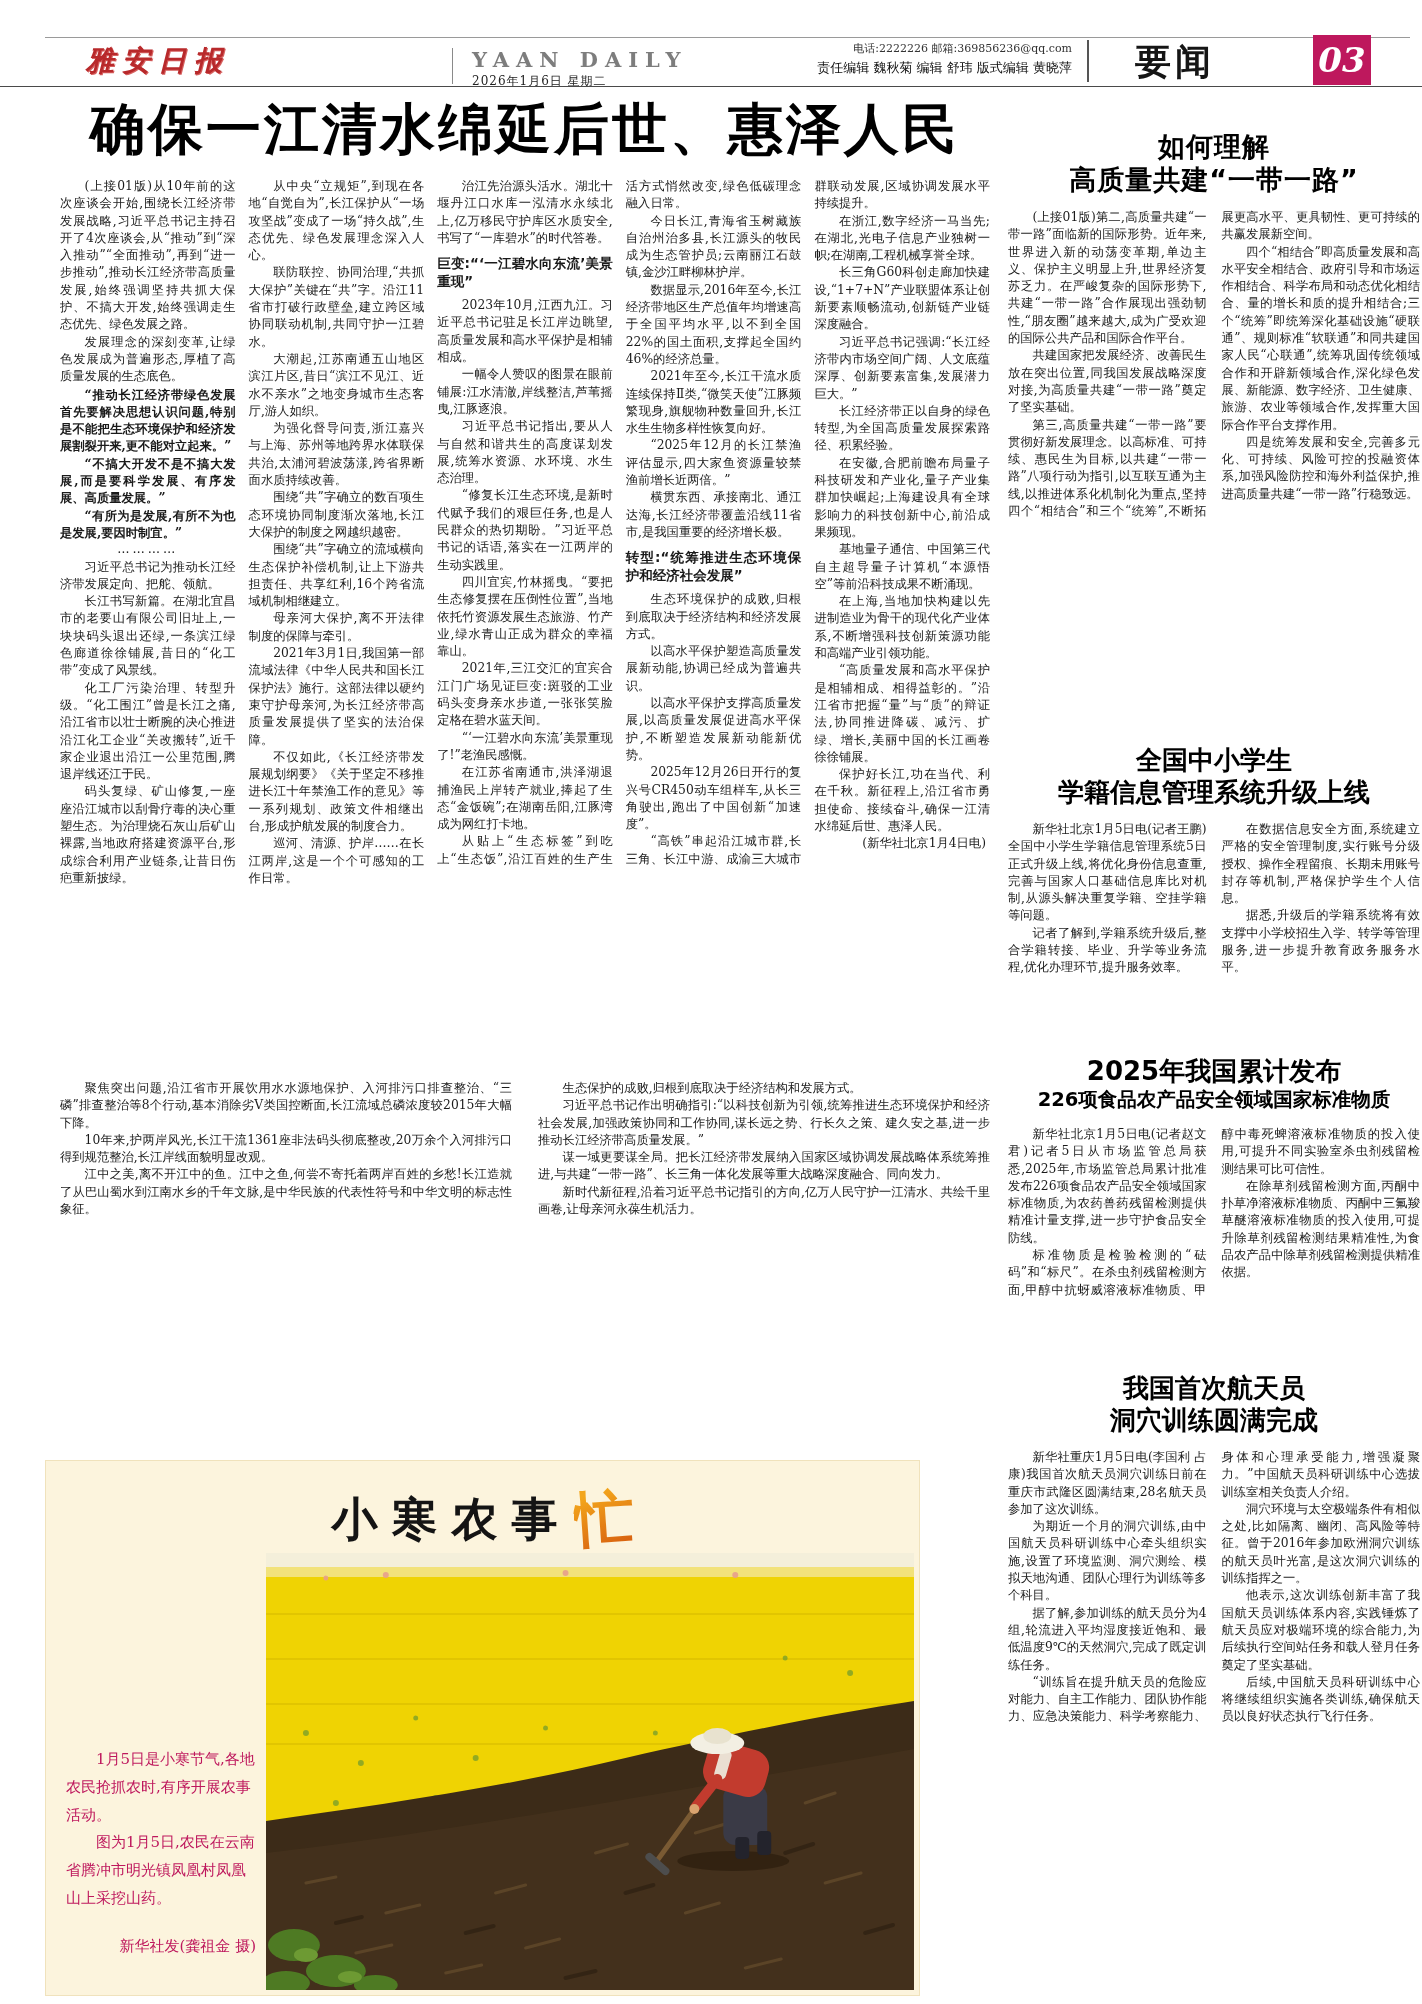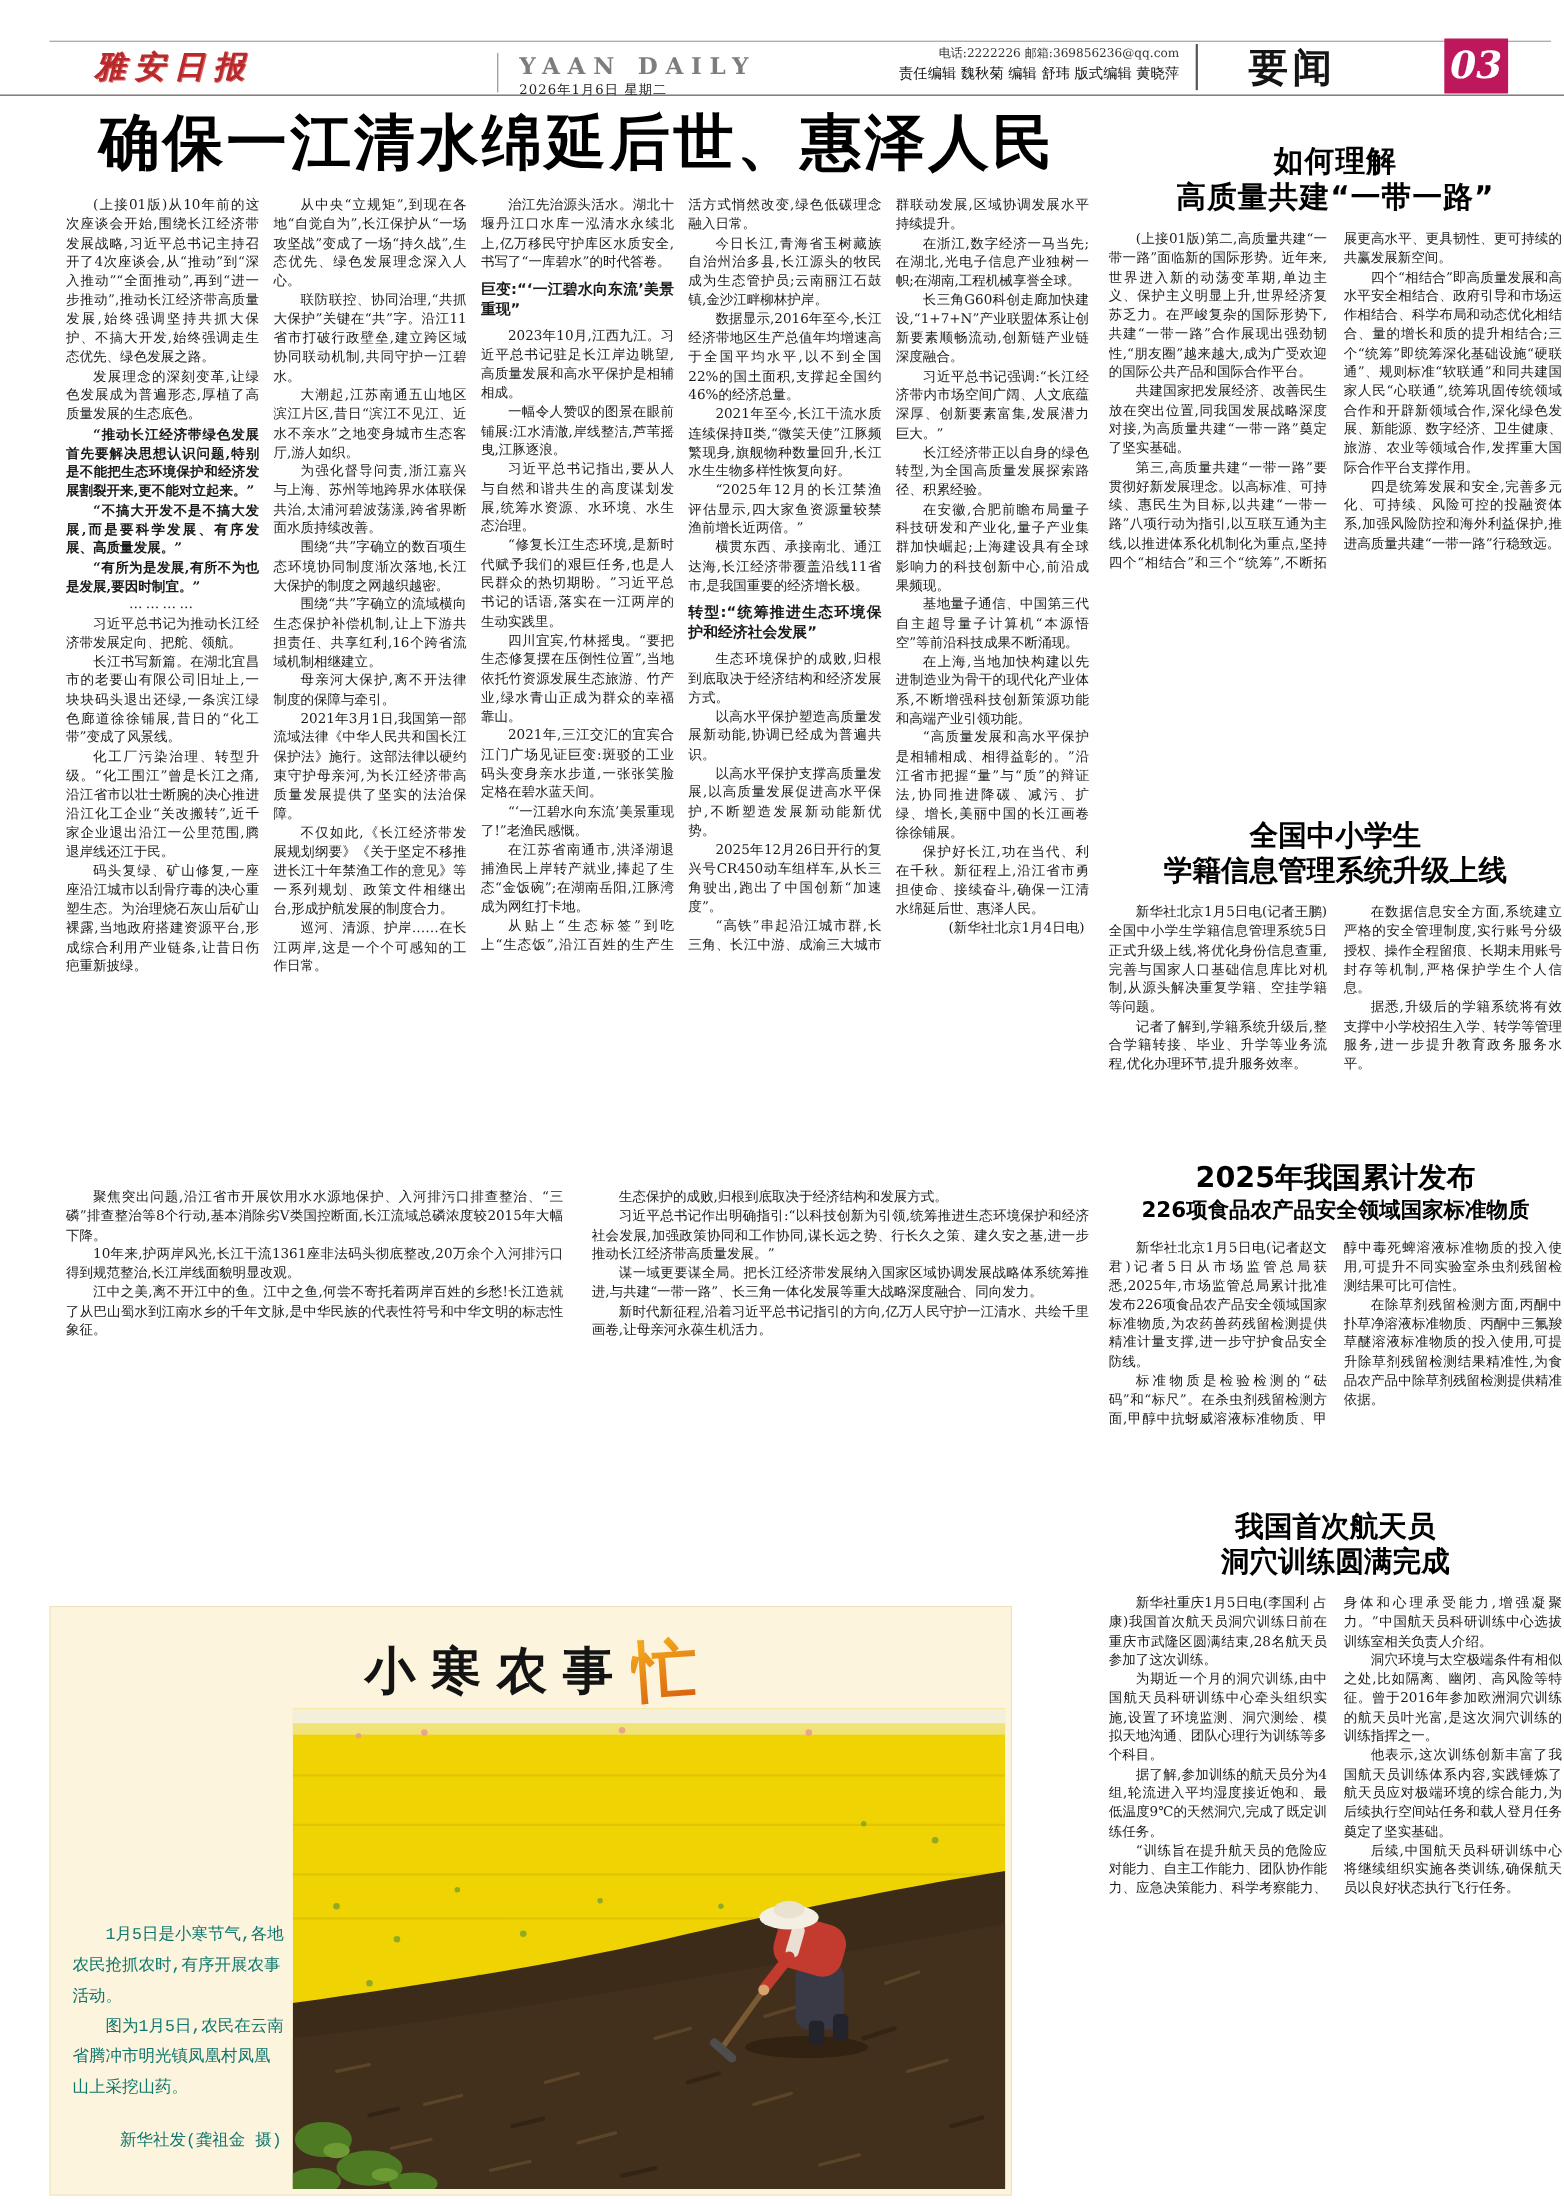--- a/index.html
+++ b/index.html
@@ -54,21 +54,21 @@
              background:#fcf4dd; border:1px solid #f0e2bc; }
   .feat-title { position:absolute; left:0; right:0; top:18px; text-align:center; white-space:nowrap; }
   .feat-title .black { font-family:"DejaVu Sans", sans-serif; font-weight:bold; font-size:46px;
                        letter-spacing:14px; color:#141414; vertical-align:middle; }
   .feat-title .orange { font-size:60px; font-weight:bold; color:#e07c0e; display:inline-block;
                         transform:rotate(-4deg); vertical-align:middle; margin-left:2px;
                         background:linear-gradient(160deg,#f3a61c 20%,#d96410 80%);
                         -webkit-background-clip:text; background-clip:text; -webkit-text-fill-color:transparent; }
   .feat-photo { position:absolute; left:220px; top:92px; right:5px; bottom:5px; overflow:hidden; }
   .feat-caption { position:absolute; left:20px; top:285px; width:192px; font-size:15px; line-height:1.85;
-                  color:#0f766e;font-family:Liberation Mono, monospace; }
+                  color:#be185d; }
   .feat-caption p { text-indent:2em; }
   .feat-caption .credit { text-indent:0; text-align:right; padding-right:2px; margin-top:20px; }
 </style>
 </head>
 <body>
 
 <div class="page">
 
   <div class="hdr-topline"></div>
   <div class="masthead">雅安日报</div>

